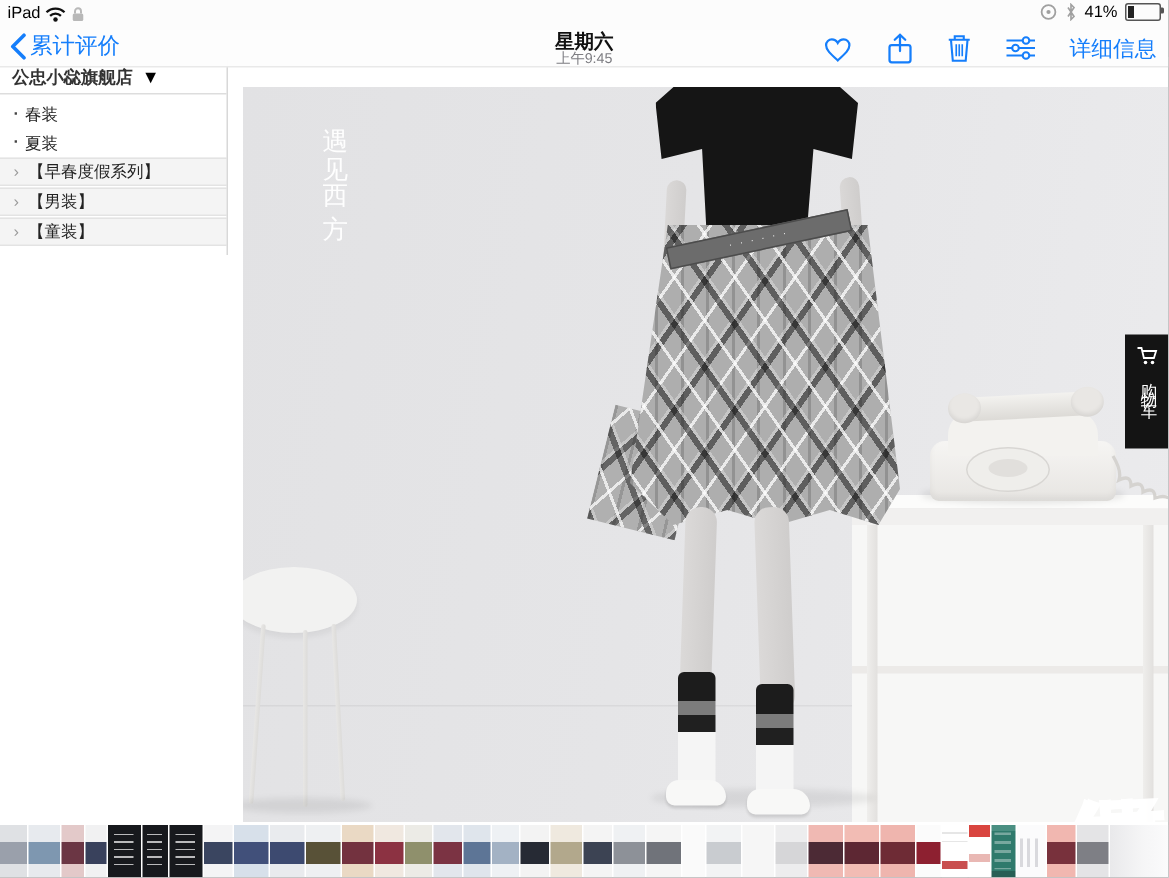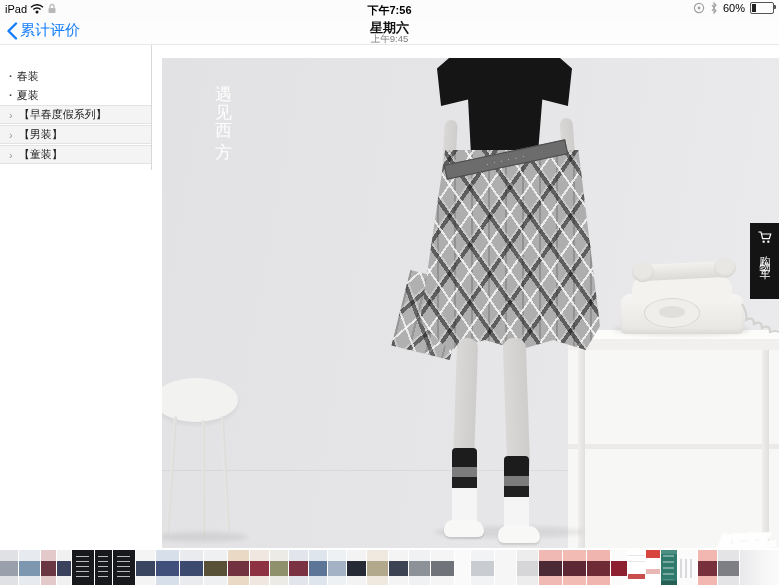--- a/index.html
+++ b/index.html
@@ -1,21 +1,21 @@
 <!DOCTYPE html>
 <html><head>
 <meta charset="utf-8">
 <style>
   html,body{margin:0;padding:0;background:#888;}
   #app{position:relative;width:779px;height:585px;background:#fff;overflow:hidden;
        font-family:"Liberation Sans","DejaVu Sans",sans-serif;-webkit-font-smoothing:antialiased;}
   .abs{position:absolute;}
   
   #statusbar{left:0;top:0;width:779px;height:20px;background:#fcfcfc;z-index:30;font-size:11px;color:#000;}
-  #statusbar .left{position:absolute;left:5px;top:3px;display:flex;gap:3px;}
+  #statusbar .left{position:absolute;left:5px;top:3px;display:flex;align-items:center;gap:3px;}
   #statusbar .center{position:absolute;left:0;right:0;top:3px;text-align:center;font-weight:bold;}
   #statusbar .right{position:absolute;right:5px;top:2px;display:flex;align-items:center;gap:5px;}
   .batt{position:relative;width:22px;height:10px;border:1px solid #555;border-radius:2px;}
   .batt::after{content:"";position:absolute;right:-3px;top:2px;width:2px;height:4px;background:#555;border-radius:0 1px 1px 0;}
   .batt .fill{position:absolute;left:1px;top:1px;bottom:1px;width:4px;background:#222;}
   
   #navbar{left:0;top:20px;width:779px;height:24px;background:rgba(253,253,253,.97);z-index:30;
           border-bottom:1px solid rgba(0,0,0,.08);}
   #navbar .back{position:absolute;left:6px;top:1px;display:flex;align-items:center;gap:2px;color:#157efb;font-size:15px;cursor:default;}
   #navbar .title{position:absolute;left:0;right:0;top:1px;text-align:center;font-size:13px;font-weight:bold;color:#111;line-height:13px;}
@@ -122,50 +122,74 @@
       <svg width="14" height="11" viewBox="0 0 14 11">
         <path d="M1 4.2 A8.5 8.5 0 0 1 13 4.2" fill="none" stroke="#111" stroke-width="1.5"></path>
         <path d="M3.4 6.6 A5 5 0 0 1 10.6 6.6" fill="none" stroke="#111" stroke-width="1.5"></path>
         <circle cx="7" cy="9" r="1.5" fill="#111"></circle>
       </svg>
       <svg width="10" height="11" viewBox="0 0 10 11" opacity="0.45">
         <rect x="1.5" y="5" width="7" height="5" rx="1" fill="#666"></rect>
         <path d="M3 5 V3.5 a2 2 0 0 1 4 0 V5" fill="none" stroke="#666" stroke-width="1.3"></path>
       </svg>
     </div>
-    <div class="center">下午7:56</div>
     <div class="right">
       <svg width="12" height="12" viewBox="0 0 12 12" opacity="0.55">
         <circle cx="6" cy="6" r="4.6" fill="none" stroke="#555" stroke-width="1.2"></circle>
         <circle cx="6" cy="6" r="1.4" fill="#555"></circle>
       </svg>
       <svg width="8" height="12" viewBox="0 0 8 12" opacity="0.55">
         <path d="M2 3 L6 9 L4 11 V1 L6 3 L2 9" fill="none" stroke="#555" stroke-width="1.1"></path>
       </svg>
-      <span>60%</span>
+      <span>41%</span>
       <span class="batt">
           <span class="fill"></span>
         </span>
     </div>
   </div>
 
   <div id="navbar" class="abs">
     <div class="back">
       <svg width="12" height="18" viewBox="0 0 12 18">
         <path d="M10 1.5 L2.5 9 L10 16.5" fill="none" stroke="#157efb" stroke-width="2.4" stroke-linecap="round" stroke-linejoin="round"></path>
       </svg>
       <span>累计评价</span>
     </div>
     <div class="title">星期六</div>
     <div class="subtitle">上午9:45</div>
+    <div class="actions">
+      <svg width="21" height="19" viewBox="0 0 24 22">
+        <path d="M12 20 C6.5 15 3 12 3 8.3 C3 5.6 5.1 3.8 7.4 3.8 C9.3 3.8 11 4.9 12 6.6 C13 4.9 14.7 3.8 16.6 3.8 C18.9 3.8 21 5.6 21 8.3 C21 12 17.5 15 12 20 Z" fill="none" stroke="#157efb" stroke-width="1.7"></path>
+      </svg>
+      <svg width="18" height="21" viewBox="0 0 18 21">
+        <rect x="2" y="8" width="14" height="11.5" rx="1.5" fill="none" stroke="#157efb" stroke-width="1.5"></rect>
+        <path d="M9 12 V1.5 M5.5 4.5 L9 1.2 L12.5 4.5" fill="none" stroke="#157efb" stroke-width="1.5" stroke-linecap="round"></path>
+      </svg>
+      <svg width="17" height="20" viewBox="0 0 17 20">
+        <path d="M1.5 4.5 H15.5 M5.5 4 V2.2 H11.5 V4" fill="none" stroke="#157efb" stroke-width="1.4"></path>
+        <path d="M3 4.8 L4.2 18.5 H12.8 L14 4.8" fill="none" stroke="#157efb" stroke-width="1.4"></path>
+        <path d="M6.5 7.5 V15.5 M8.5 7.5 V15.5 M10.5 7.5 V15.5" stroke="#157efb" stroke-width="1.1"></path>
+      </svg>
+      <svg width="21" height="18" viewBox="0 0 21 18">
+        <path d="M1 4 H20 M1 9 H20 M1 14 H20" stroke="#157efb" stroke-width="1.4"></path>
+        <circle cx="14" cy="4" r="2.2" fill="#fdfdfd" stroke="#157efb" stroke-width="1.4"></circle>
+        <circle cx="7" cy="9" r="2.2" fill="#fdfdfd" stroke="#157efb" stroke-width="1.4"></circle>
+        <circle cx="14" cy="14" r="2.2" fill="#fdfdfd" stroke="#157efb" stroke-width="1.4"></circle>
+      </svg>
+      <span class="details">详细信息</span>
+    </div>
   </div>
 
   <div id="photo" class="abs">
 
     <div id="psidebar" class="abs">
+      <div class="store-row">
+        <span>公忠小惢旗舰店</span>
+        <span class="store-logo">▼</span>
+      </div>
       <div id="menu-items">
           <div class="menu-item" style="top: 29px;">
             <span class="dot">·</span>
             <span>春装</span>
           </div>
           <div class="menu-item" style="top: 48px;">
             <span class="dot">·</span>
             <span>夏装</span>
           </div>
           <div class="menu-item section" style="top: 67px;">

